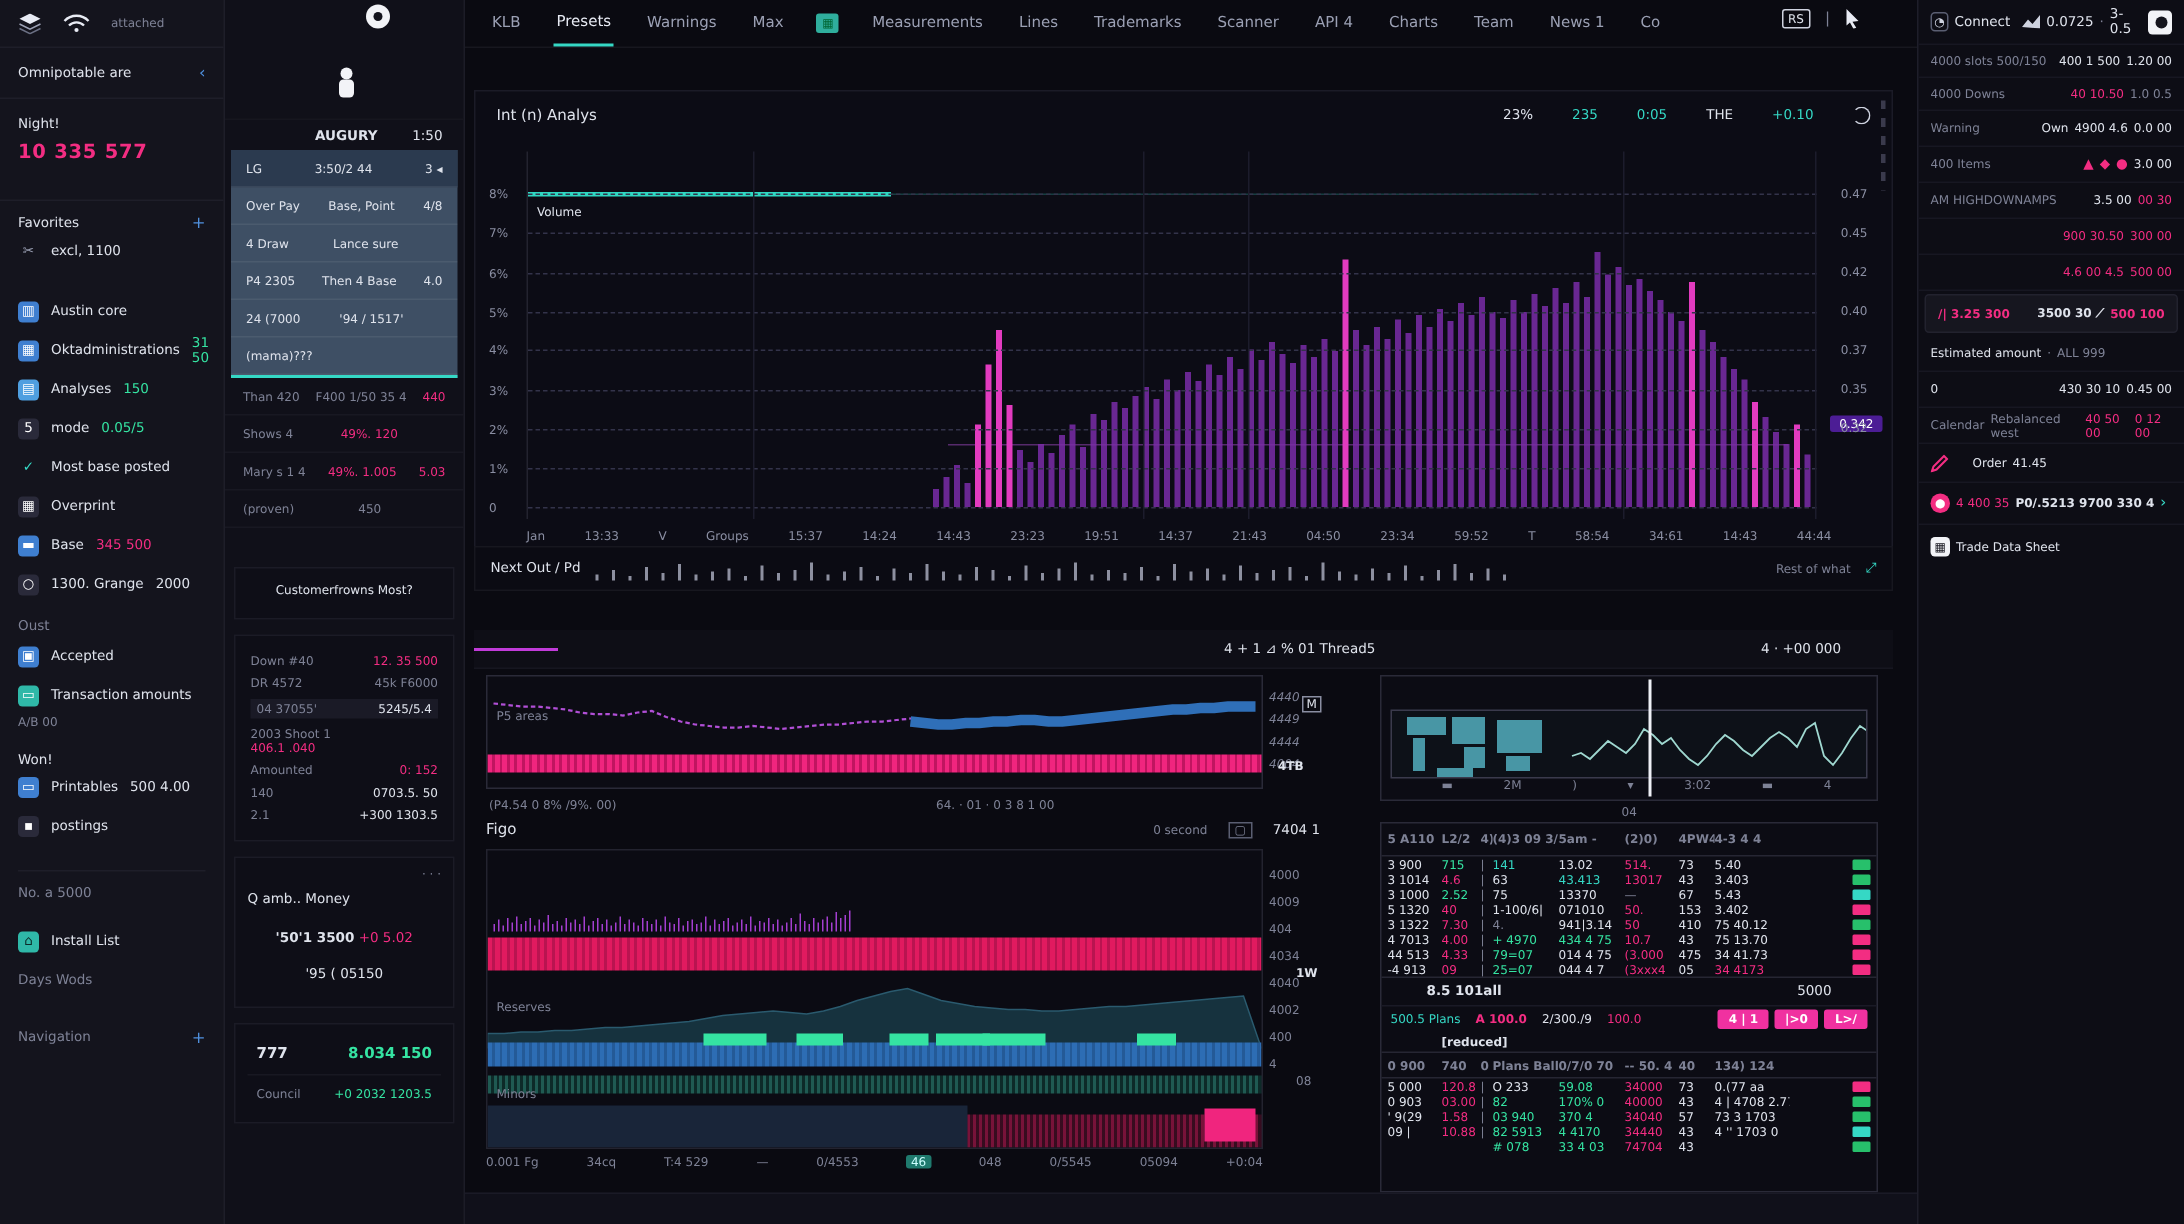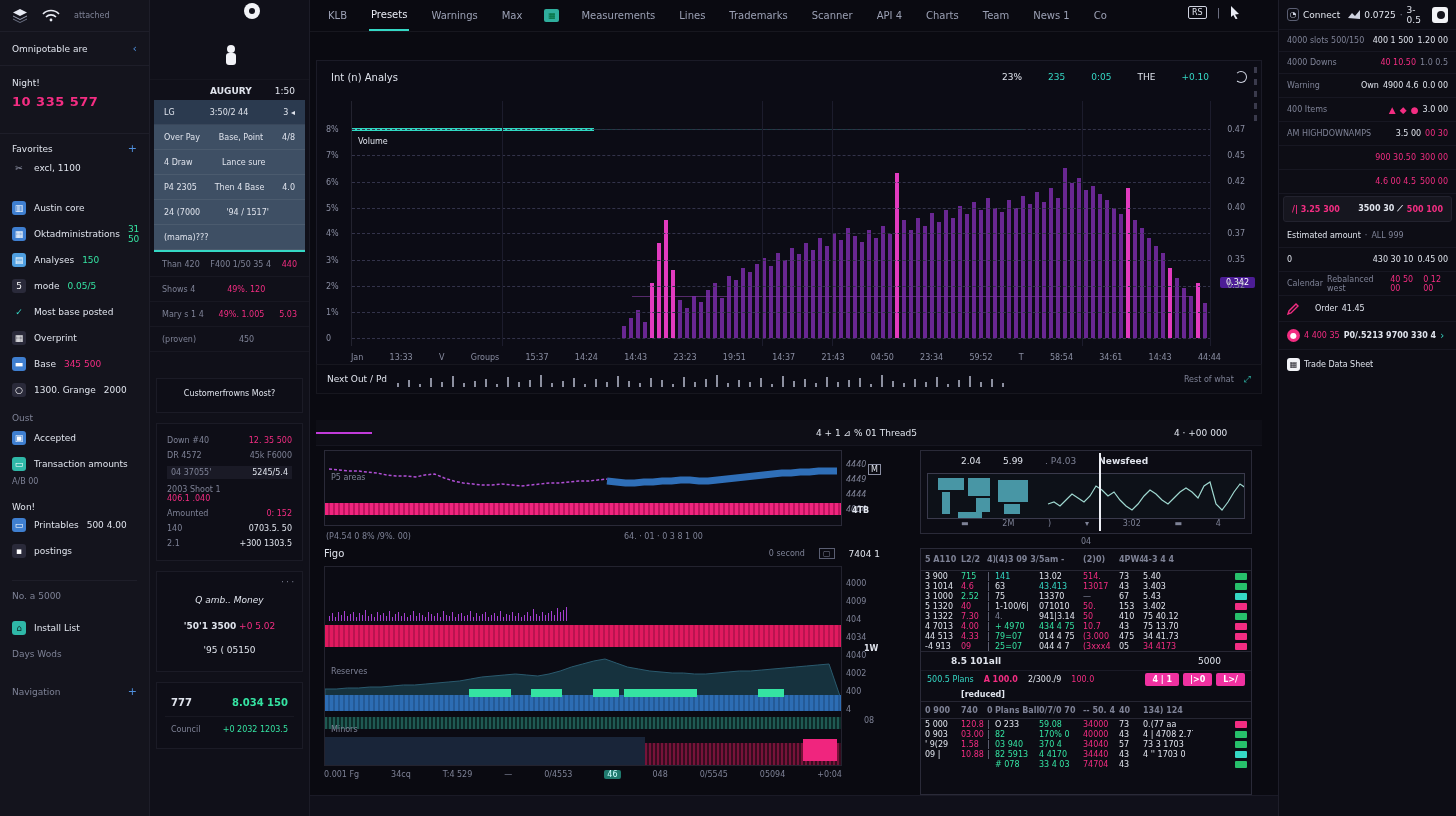--- a/index.html
+++ b/index.html
@@ -300,21 +300,21 @@
           <span class="t8 w">0703.5. 50</span>
         </div>
         <div style="display: flex; justify-content: space-between; margin: 6px 2px;">
           <span class="t8 dim">2.1</span>
           <span class="t8 w">+300 1303.5</span>
         </div>
       </div>
   </div>
   <div class="c2panel">
     <div class="t8 dim" style="text-align:right;">· · ·</div>
-    <div class="t9 w" style="text-align:center;margin-top:8px;font-style:italic;">Q amb.. Money</div>
+    <div class="t9 w" style="text-align:left;margin-top:8px;">Q amb.. Money</div>
     <div class="t9" style="text-align:center;margin-top:16px;">
       <span class="w b">'50'1 3500</span>
       <span class="p">+0 5.02</span>
     </div>
     <div class="t9 w" style="text-align:center;margin:14px 0 10px 0;">'95 ( 05150</div>
   </div>
   <div class="c2panel">
     <div style="display:flex;justify-content:space-between;padding:8px 6px;">
       <span class="t10 w b">777</span>
       <span class="t10 g b">8.034 150</span>
@@ -735,26 +735,20 @@
         <span class="t8 dim">0/4553</span>
         <span class="t8 dim" style="background: rgb(31, 122, 110); color: rgb(204, 255, 255); padding: 0px 3px; border-radius: 2px;">46</span>
         <span class="t8 dim">048</span>
         <span class="t8 dim">0/5545</span>
         <span class="t8 dim">05094</span>
         <span class="t8 dim">+0:04</span>
       </div>
   </div>
 
   <div id="news">
-    <div style="display:flex;gap:22px;padding:5px 10px 0 40px;align-items:center;">
-      <span class="t9 w">2.04</span>
-      <span class="t9 w">5.99</span>
-      <span class="t9 dim">. P4.03</span>
-      <span class="t9 w b">Newsfeed</span>
-    </div>
     <div id="newsbox">
       <div id="newsblocks">
           <div style="position: absolute; left: 10px; top: 4px; width: 26px; height: 12px; background: rgb(87, 184, 201); opacity: 0.8;"></div>
           <div style="position: absolute; left: 14px; top: 18px; width: 8px; height: 22px; background: rgb(87, 184, 201); opacity: 0.8;"></div>
           <div style="position: absolute; left: 40px; top: 4px; width: 22px; height: 18px; background: rgb(87, 184, 201); opacity: 0.8;"></div>
           <div style="position: absolute; left: 48px; top: 24px; width: 14px; height: 14px; background: rgb(87, 184, 201); opacity: 0.8;"></div>
           <div style="position: absolute; left: 70px; top: 6px; width: 30px; height: 22px; background: rgb(87, 184, 201); opacity: 0.8;"></div>
           <div style="position: absolute; left: 76px; top: 30px; width: 16px; height: 10px; background: rgb(87, 184, 201); opacity: 0.8;"></div>
           <div style="position: absolute; left: 30px; top: 38px; width: 24px; height: 6px; background: rgb(87, 184, 201); opacity: 0.8;"></div>
         </div>

